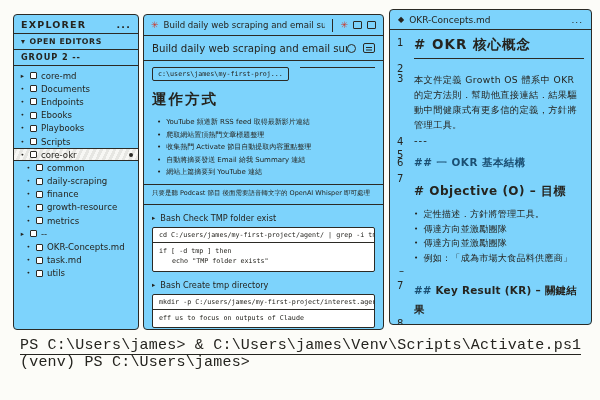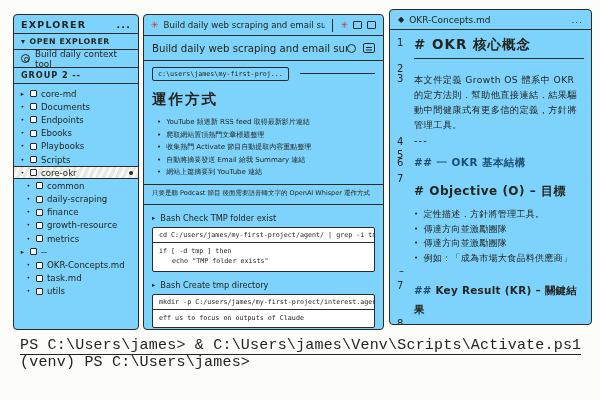--- a/index.html
+++ b/index.html
@@ -30,21 +30,21 @@
   .ast { color:#cb392b; font-size:9px; flex:none; }
   .ed-tab-title { white-space:nowrap; overflow:hidden; flex:1; }
   .tb-sep { width:0; height:13px; border-left:1.3px solid #2b2a25; margin:0 2px; flex:none; }
   .winbox { width:9px; height:8px; border:1.3px solid #2b2a25; border-radius:1px; flex:none; }
   .ed-header { display:flex; align-items:center; padding:0 8px; height:25px; border-bottom:1.4px solid #2b2a25; font-size:10.2px; }
   .ed-header .ttl { flex:1; white-space:nowrap; overflow:hidden; }
   .circ { width:9px; height:9px; border:1.3px solid #2b2a25; border-radius:50%; margin-right:7px; flex:none; }
   .pvbox { width:12px; height:10px; border:1.3px solid #2b2a25; border-radius:2px; position:relative; flex:none; }
   .pvbox::after { content:""; position:absolute; left:2px; top:2.5px; right:2px; height:1px; background:#2b2a25; box-shadow:0 2.5px 0 #2b2a25; }
   .ed-body { padding:6px 8px 0 8px; }
-  .chip-row { display:flex; align-items:center; gap:11px; }
+  .chip-row { display:flex; align-items:flex-start; gap:11px; }
   .chip { border:1.3px solid #2b2a25; border-radius:2px; padding:2px 5px; font-family:"DejaVu Sans Mono", monospace; font-size:6.7px; white-space:nowrap; }
   .chip-rule { flex:1; border-bottom:1.2px solid #2b2a25; margin-bottom:2px; }
   .ed-h2 { font-size:14.5px; font-weight:bold; margin:9px 0 7px; letter-spacing:2px; }
   .blist { margin:0 0 5px 5px; }
   .bitem { display:flex; gap:5px; font-size:7px; line-height:12.6px; white-space:nowrap; }
   .bm { flex:none; font-size:7px; }
   .full-rule { border-top:1.3px solid #2b2a25; margin:3px -8px 0 -8px; }
   .note { font-size:6.5px; padding:4px 0 3px 0; white-space:nowrap; overflow:hidden; }
   .bash-label { display:flex; gap:5px; font-size:8.2px; margin:8px 0 4px; align-items:center; }
   .bash-label .arr { font-size:6.5px; }
@@ -82,25 +82,21 @@
 </head>
 <body>
 
 <div id="sidebar" class="panel">
   <div class="sb-head">
     <span>EXPLORER</span>
     <span>...</span>
   </div>
   <div class="sb-open">
     <span>▾</span>
-    <span>OPEN EXPLORER</span>
-  </div>
-  <div class="sb-file">
-    <span class="filetarget"></span>
-    <span>Build daily context tool</span>
+    <span>OPEN EDITORS</span>
   </div>
   <div class="sb-group">
     <span>GROUP 2 --</span>
   </div>
   <div class="tree">
     <div class="trow">
         <span class="mk">▸</span>
         <span class="cb"></span>
         <span>core-md</span>
       </div>
@@ -219,21 +215,21 @@
       <div class="bitem">
           <span class="bm">•</span>
           <span>自動將摘要發送 Email 給我 Summary 連結</span>
         </div>
       <div class="bitem">
           <span class="bm">•</span>
           <span>網站上篇摘要到 YouTube 連結</span>
         </div>
     </div>
     <div class="full-rule"></div>
-    <div class="note">只要是聽 Podcast 節目 後面需要語音轉文字的 OpenAI Whisper 運作方式</div>
+    <div class="note">只要是聽 Podcast 節目 後面需要語音轉文字的 OpenAI Whisper 即可處理</div>
     <div class="full-rule"></div>
     <div class="bash-label">
       <span class="arr">▸</span>
       <span>Bash Check TMP folder exist</span>
     </div>
     <div class="codebox">
       <div class="cmd">cd  C:/users/james/my-first-project/agent/ | grep -i tmp</div>
       <div class="cbody">
         <div>if [ -d tmp ] then</div>
         <div class="ind">echo "TMP folder exists"</div>

